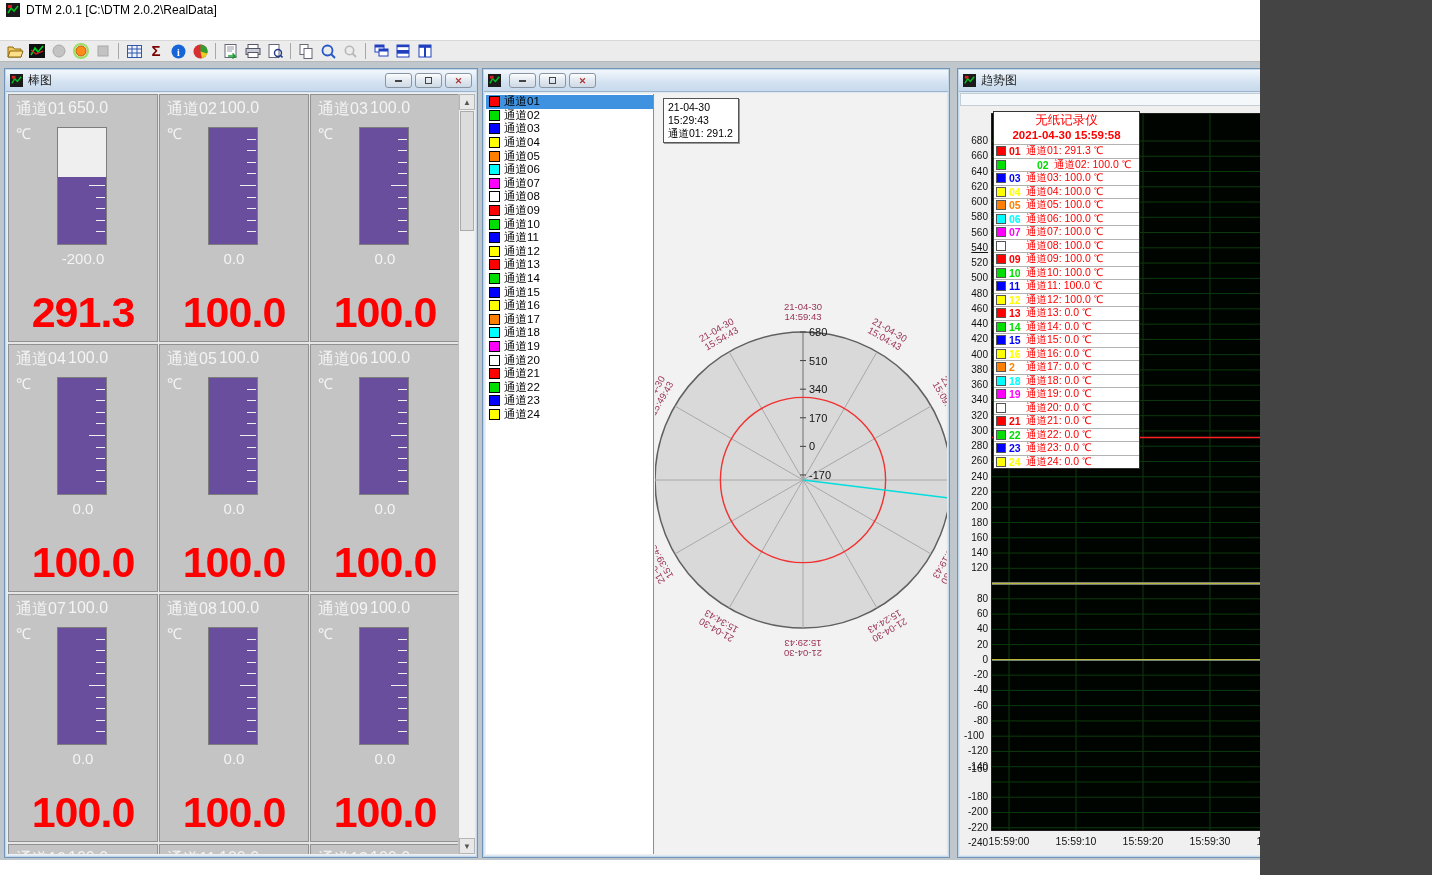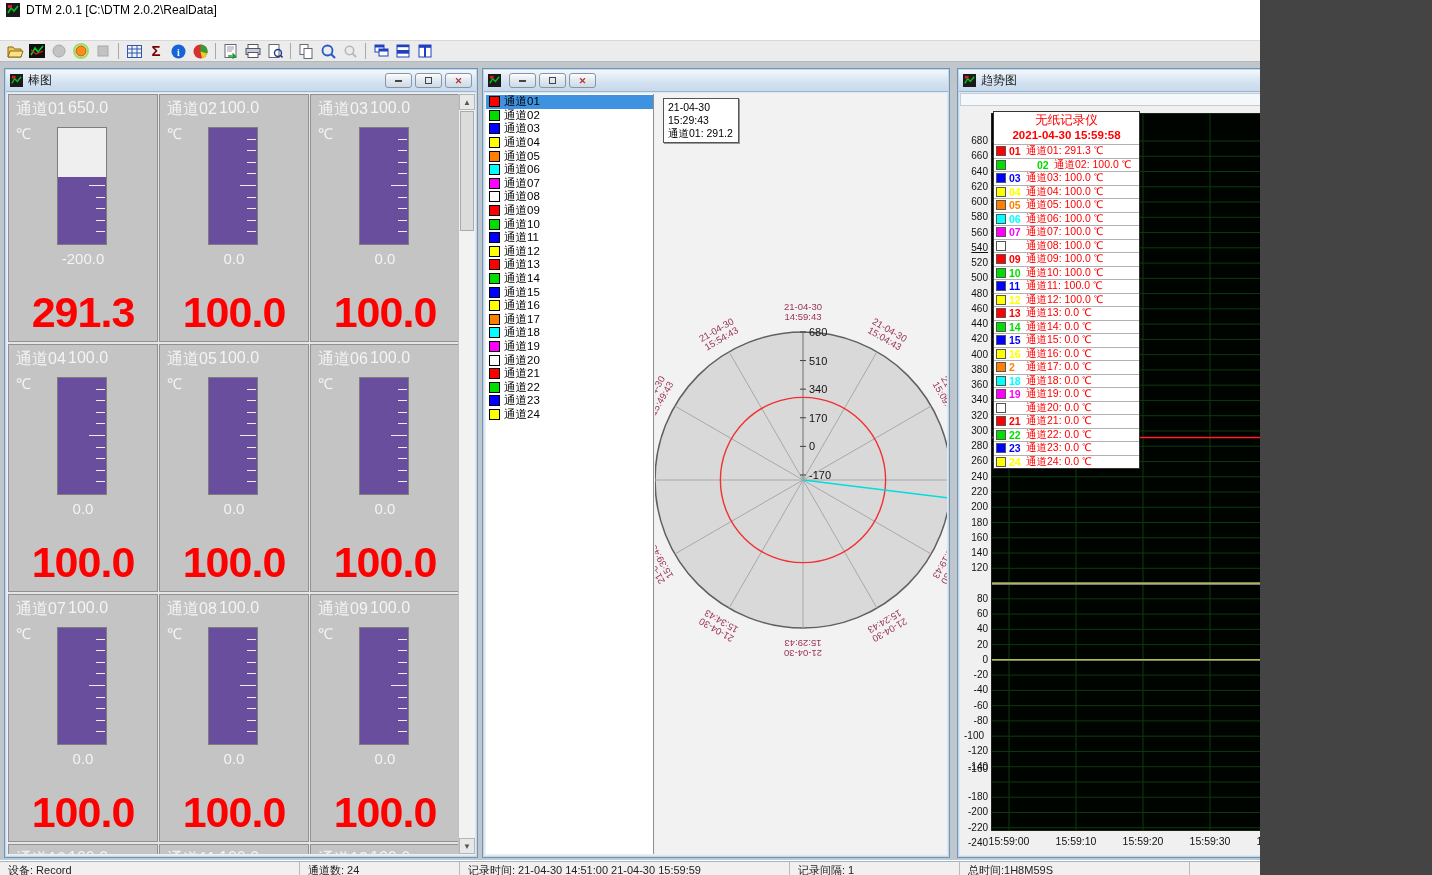--- a/index.html
+++ b/index.html
@@ -962,21 +962,14 @@
                 <span class="tl-num" style="color: rgb(255, 255, 0);">24</span>
                 <span class="tl-text">通道24: 0.0 ℃</span>
               </div>
             </div>
         </div>
       </div>
     </div>
 
   </div>
 
-  <div class="statusbar">
-    <div class="sb-item" style="width:300px">设备:  Record</div>
-    <div class="sb-item" style="width:160px">通道数:  24</div>
-    <div class="sb-item" style="width:330px">记录时间:  21-04-30 14:51:00      21-04-30 15:59:59</div>
-    <div class="sb-item" style="width:170px">记录间隔:  1</div>
-    <div class="sb-item" style="width:230px">总时间:1H8M59S</div>
-  </div>
 
 </div>
 
 </body></html>

